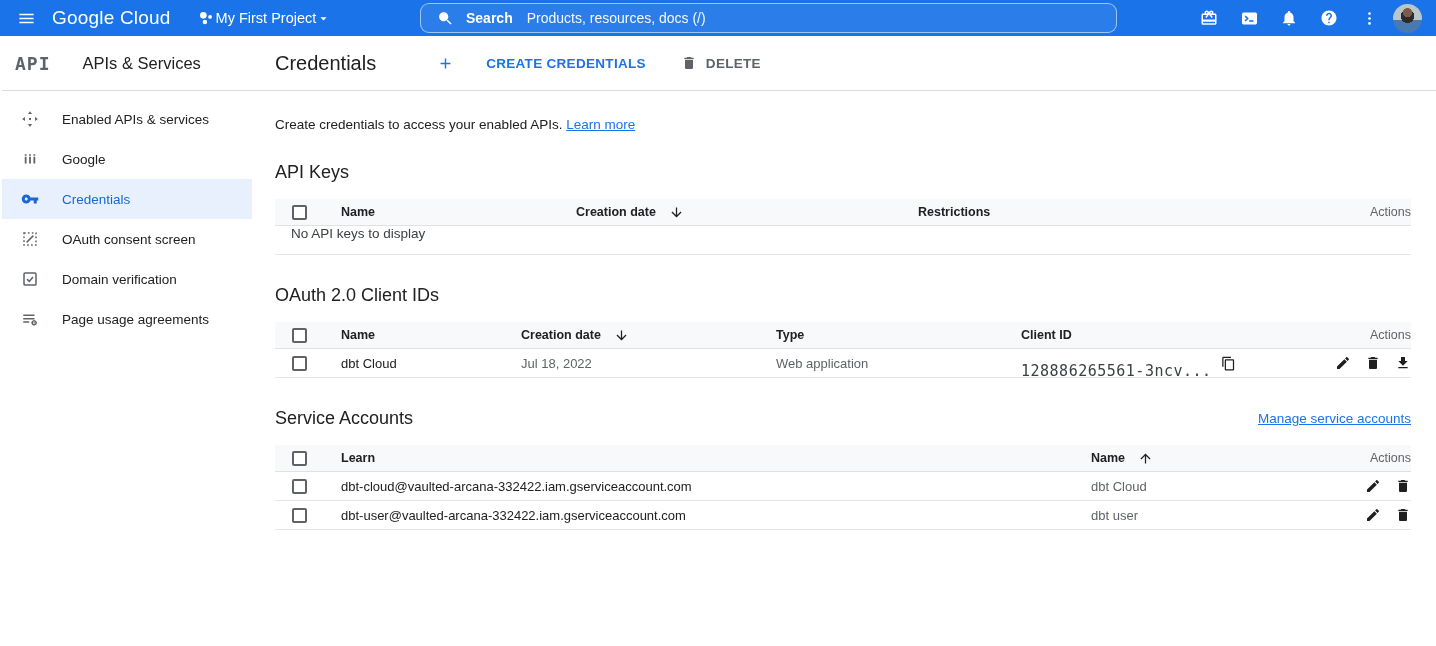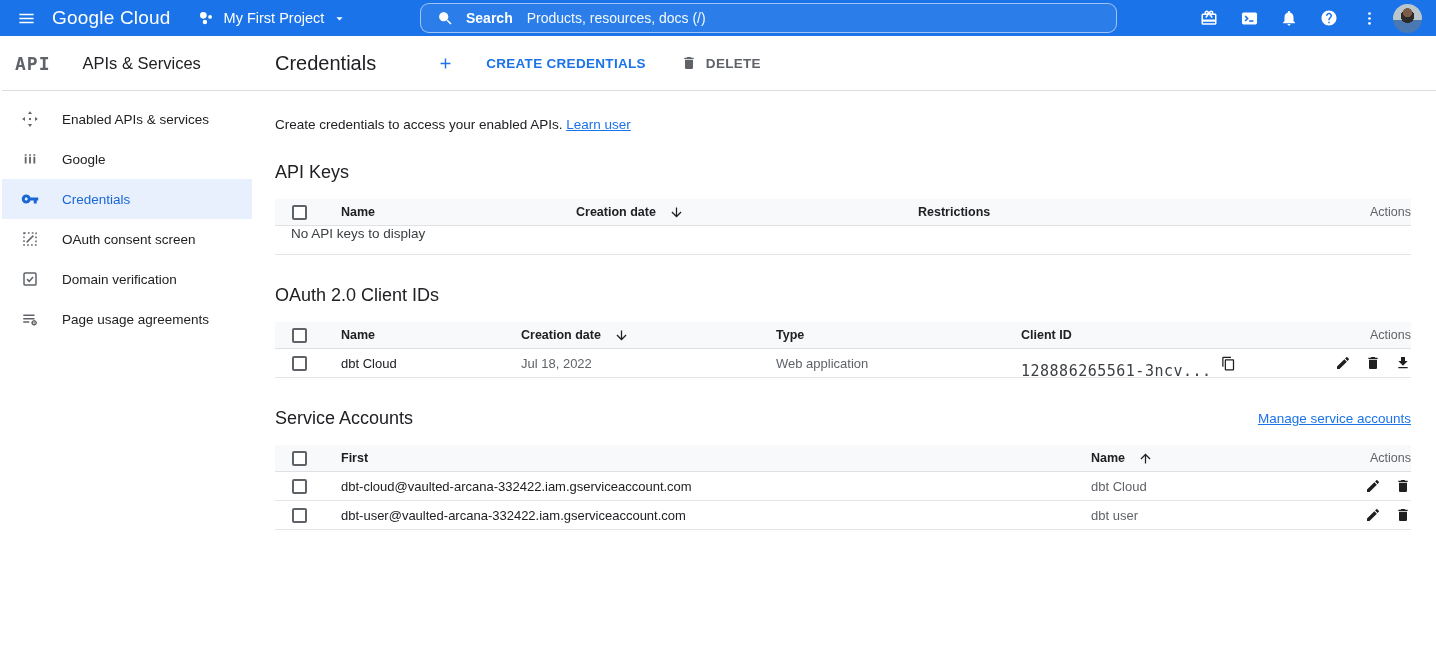--- a/index.html
+++ b/index.html
@@ -5,21 +5,21 @@
   * { box-sizing: border-box; margin: 0; padding: 0; }
   html,body { width:1436px; height:646px; overflow:hidden; background:#fff;
     font-family:"Liberation Sans", sans-serif; color:#202124; }
 
   
   .appbar { position:absolute; top:0; left:0; width:1436px; height:36px;
     background:#1a73e8; display:flex; align-items:center; z-index:10; }
   .appbar .hamburger { width:52px; height:36px; display:flex; align-items:center;
     justify-content:center; cursor:pointer; color:#fff; }
   .logo { color:#fff; font-size:19px; letter-spacing:.2px; margin-right:26px; white-space:nowrap; }
-  .project-sel { display:flex; align-items:center; gap:8px; color:#fff; font-size:14.5px;
+  .project-sel { display:flex; align-items:center; color:#fff; font-size:14.5px;
     cursor:pointer; white-space:nowrap; }
   .project-sel svg { display:block; }
 
   .searchbar { position:absolute; left:420px; top:3px; width:697px; height:30px;
     border:1px solid rgba(255,255,255,.55); border-radius:9px;
     background:rgba(255,255,255,.08); display:flex; align-items:center;
     padding-left:16px; color:#fff; cursor:text; }
   .searchbar .s-label { font-weight:bold; font-size:14px; margin:0 14px 0 12px; }
   .searchbar .s-ph { font-size:14px; color:rgba(255,255,255,.95); font-weight:normal; }
 
@@ -252,21 +252,21 @@
           <path d="M6 19c0 1.1.9 2 2 2h8c1.1 0 2-.9 2-2V7H6v12zM19 4h-3.5l-1-1h-5l-1 1H5v2h14V4z"></path>
         </svg>
       <span>DELETE</span>
     </button>
   </div>
 
   <div class="content">
 
     <div class="intro">
       <span>Create credentials to access your enabled APIs.</span>
-      <span class="link">Learn user</span>
+      <span class="link">Learn more</span>
     </div>
 
     <div class="section-title-row">
       <span class="section-title">API Keys</span>
     </div>
     <div class="gtable">
       <div class="thead">
         <div class="cell cb-cell">
           <span class="checkbox"></span>
         </div>
@@ -361,21 +361,21 @@
     <div class="section-title-row">
       <span class="section-title">Service Accounts</span>
       <span class="link manage-link">Manage service accounts</span>
     </div>
     <div class="gtable">
       <div class="thead">
         <div class="cell cb-cell">
           <span class="checkbox"></span>
         </div>
         <div class="cell sa-email">
-            <span>First</span>
+            <span>Learn</span>
           </div>
         <div class="cell sa-name">
           <span>Name</span>
           <span class="sort-arrow">
             <svg width="15" height="15" viewBox="0 0 24 24" fill="currentColor">
                 <path d="M4 12l1.41 1.41L11 7.83V20h2V7.83l5.58 5.59L20 12l-8-8-8 8z"></path>
               </svg>
           </span>
         </div>
         <div class="cell actions-head sa-actions">

